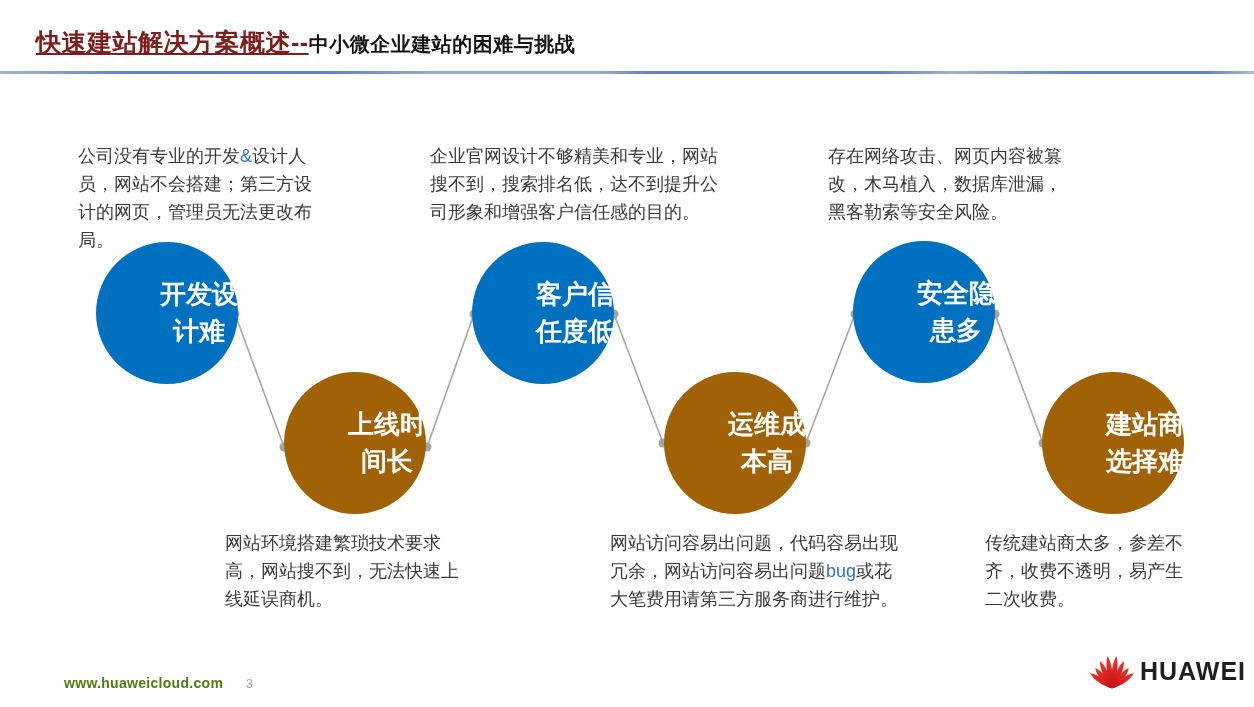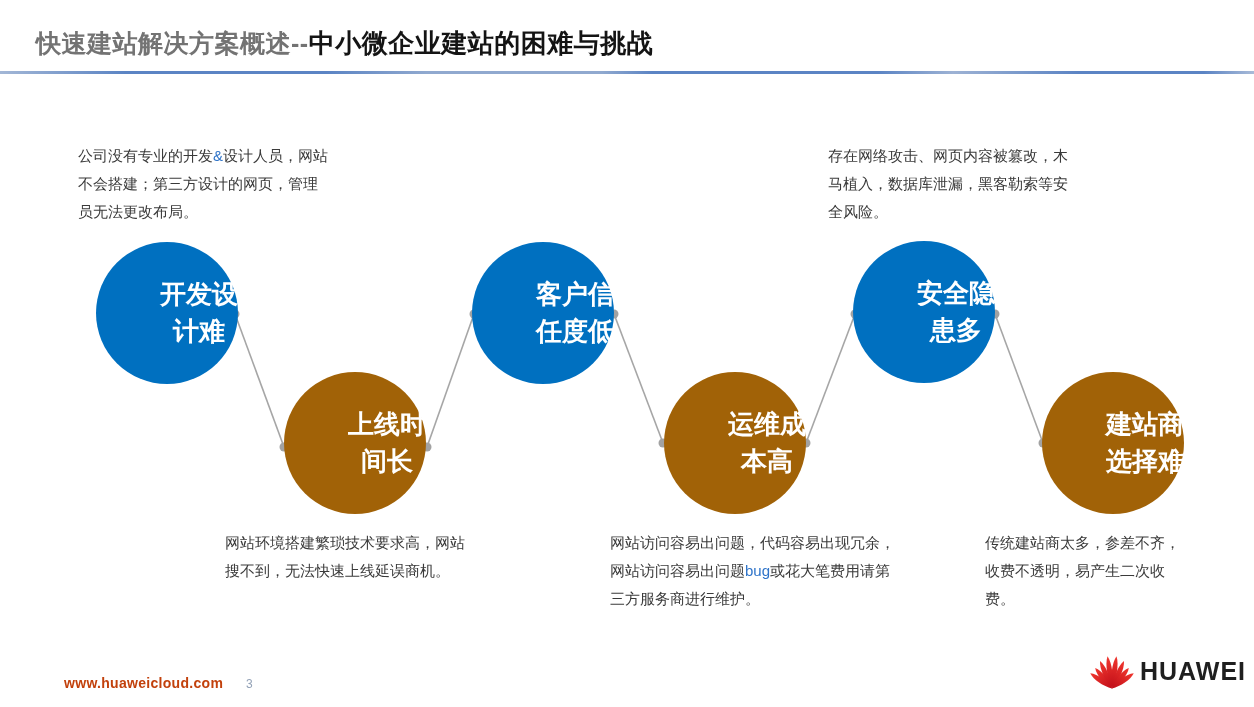--- a/index.html
+++ b/index.html
@@ -1,57 +1,60 @@
 <!DOCTYPE html>
 <html><head>
 <meta charset="utf-8">
 <style>
   * { margin:0; padding:0; box-sizing:border-box; }
   html,body { width:1254px; height:707px; background:#ffffff;
               font-family:"Liberation Sans", sans-serif; }
   .slide { position:relative; width:1254px; height:707px; background:#ffffff; overflow:hidden; }
 
   .title-wrap { position:absolute; left:36px; top:26px; white-space:nowrap; }
-  .title-highlight { color:#737373; font-weight:bold; font-size:25px; letter-spacing:0.5px; }
-  .title-rest { color:#141414; font-weight:bold; font-size:26px; letter-spacing:0.5px; }
+  .title-highlight { color:#7f1d1d; font-weight:bold; font-size:25px; letter-spacing:0.5px;text-decoration:underline; }
+  .title-rest { color:#141414; font-weight:bold; font-size:20px; letter-spacing:0.5px; }
   .title-rule { position:absolute; left:0; top:71px; width:1254px; height:3px;
       background:linear-gradient(90deg,#a3b7d6 0%,#5b84c4 10%,#5b84c4 26%,#90a9cf 34%,
                  #90a9cf 48%,#5b84c4 52%,#5b84c4 70%,#9db2d4 76%,#5b84c4 86%,#5b84c4 96%,#a9bbd8 100%); }
 
-  .note { position:absolute; font-size:15px; line-height:28px; color:#3a3a3a; }
+  .note { position:absolute; font-size:18px; line-height:28px; color:#3a3a3a; }
   .accent { color:#2f74c9; }
 
   .circle { position:absolute; width:142px; height:142px; border-radius:50%;
             display:flex; align-items:center; justify-content:flex-end;
             color:#ffffff; font-weight:bold; font-size:26px; line-height:37px;
             text-align:center; }
   .circle.dark  { background:#0070c0; }
   .circle.light { background:#a16207; }
 
   .connectors { position:absolute; left:0; top:0; width:1254px; height:707px; pointer-events:none; }
 
-  .footer-url  { position:absolute; left:64px;  top:675px; color:#c2410c; font-weight:bold;
+  .footer-url  { position:absolute; left:64px;  top:675px; color:#4d7c0f; font-weight:bold;
                  font-size:14px; letter-spacing:0.3px; }
   .footer-page { position:absolute; left:246px; top:677px; color:#93a2b7; font-size:12px; }
 
   .logo { position:absolute; left:1084px; top:650px; display:flex; align-items:center; }
   .logo-text { font-size:25px; font-weight:bold; color:#1f1f1f; letter-spacing:1px; }
 </style>
 </head>
 <body>
 
 <div class="slide">
 
   <div class="title-wrap">
     <span class="title-highlight">快速建站解决方案概述--</span><span class="title-rest">中小微企业建站的困难与挑战</span>
   </div>
   <div class="title-rule"></div>
 
   <div class="note" style="left:78px; top:142px; width:250px;">
     <span>公司没有专业的开发</span><span class="accent">&amp;</span><span>设计人员，网站不会搭建；第三方设计的网页，管理员无法更改布局。</span>
+  </div>
+  <div class="note" style="left:430px; top:142px; width:294px;">
+    <span>企业官网设计不够精美和专业，网站搜不到，搜索排名低，达不到提升公司形象和增强客户信任感的目的。</span>
   </div>
   <div class="note" style="left:808px; top:142px; width:250px;margin-left:20px;">
     <span>存在网络攻击、网页内容被篡改，木马植入，数据库泄漏，黑客勒索等安全风险。</span>
   </div>
 
   <svg class="connectors" viewBox="0 0 1254 707" xmlns="http://www.w3.org/2000/svg">
     <g stroke="#a6a6a6" stroke-width="1.6">
       <line x1="235" y1="314" x2="284" y2="447"></line>
       <line x1="427" y1="447" x2="474" y2="314"></line>
       <line x1="614" y1="314" x2="663" y2="443"></line>

